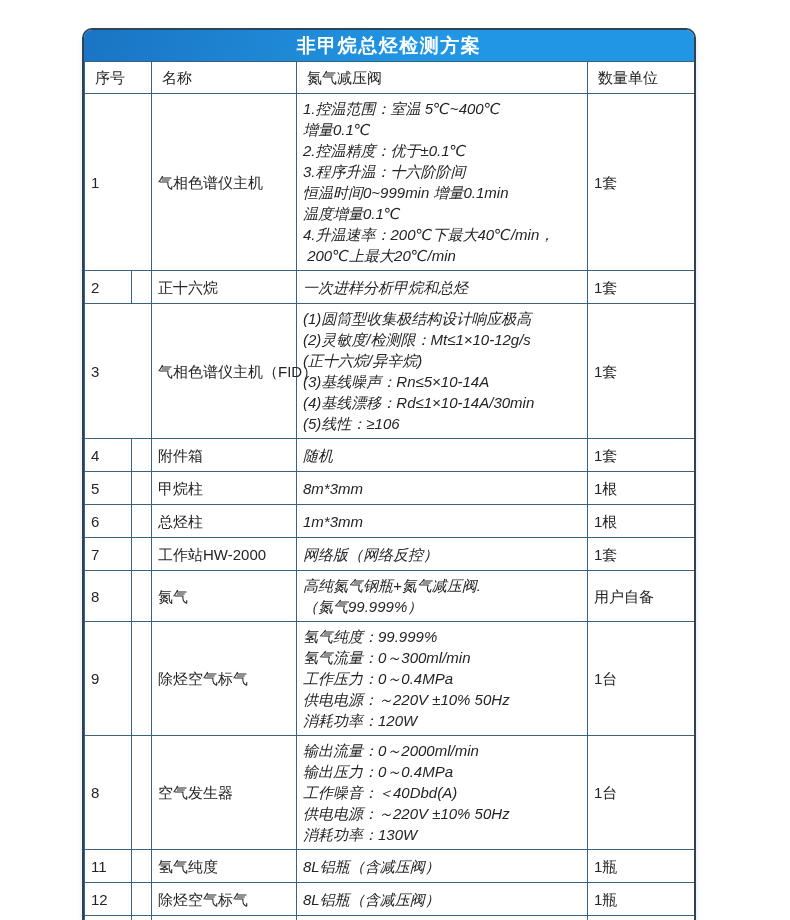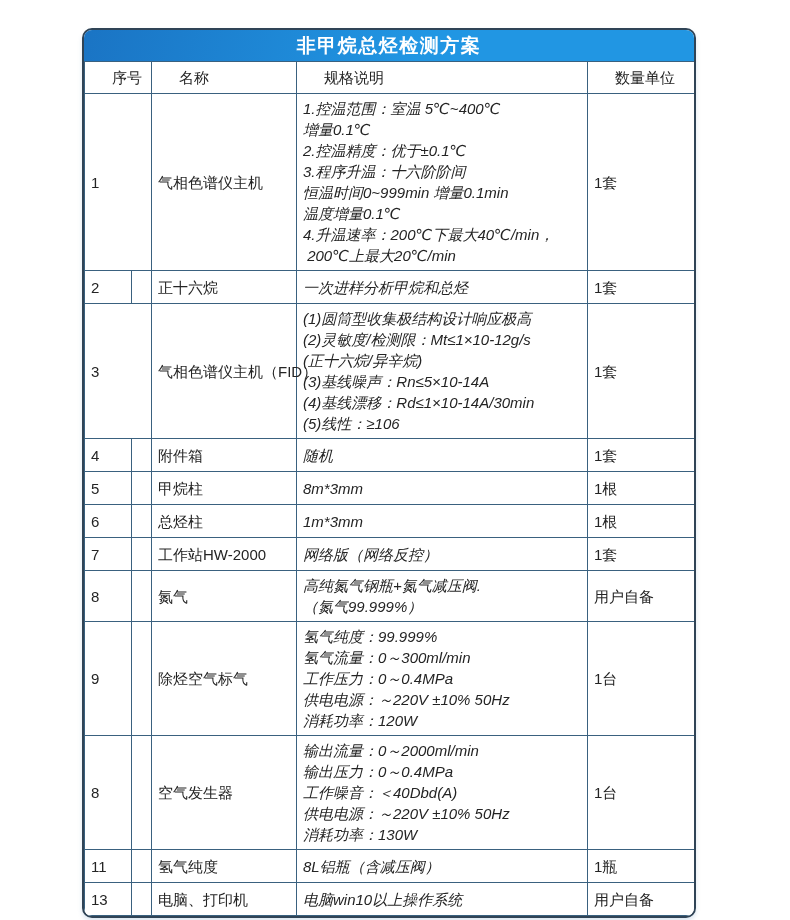--- a/index.html
+++ b/index.html
@@ -50,21 +50,21 @@
   table.spec td {
     border: 1px solid #3a617f;
     vertical-align: middle;
     text-align: left;
     padding: 4px 6px;
     line-height: 21px;
   }
   table.spec th {
     font-weight: normal;
     height: 23px;
-    padding-left: 27px;
+    padding-left: 10px;
   }
   th.h-no { text-align: center; padding-left: 6px; }
   .c-no {
     text-align: center;
     padding: 4px 2px;
   }
   .c-sliver { padding: 0; }
   .c-name {
     padding-left: 8px;
     padding-right: 0;
@@ -95,21 +95,21 @@
         <col style="width:47px">
         <col style="width:20px">
         <col style="width:145px">
         <col style="width:291px">
         <col style="width:107px">
       </colgroup>
       <thead>
         <tr>
           <th class="h-no" colspan="2">序号</th>
           <th>名称</th>
-          <th>规格说明</th>
+          <th>氮气减压阀</th>
           <th>数量单位</th>
         </tr>
       </thead>
       <tbody>
         <tr>
           <td class="c-no" colspan="2">1</td>
           <td class="c-name">气相色谱仪主机</td>
           <td class="c-spec">1.控温范围：室温 5℃~400℃
 增量0.1℃
 2.控温精度：优于±0.1℃
@@ -197,20 +197,27 @@
           <td class="c-qty">1台</td>
         </tr>
         <tr class="simple">
           <td class="c-no">11</td>
           <td class="c-sliver"></td>
           <td class="c-name">氢气纯度</td>
           <td class="c-spec">8L铝瓶（含减压阀）</td>
           <td class="c-qty">1瓶</td>
         </tr>
         <tr class="simple">
+          <td class="c-no">12</td>
+          <td class="c-sliver"></td>
+          <td class="c-name">除烃空气标气</td>
+          <td class="c-spec">8L铝瓶（含减压阀）</td>
+          <td class="c-qty">1瓶</td>
+        </tr>
+        <tr class="simple">
           <td class="c-no">13</td>
           <td class="c-sliver"></td>
           <td class="c-name">电脑、打印机</td>
           <td class="c-spec">电脑win10以上操作系统</td>
           <td class="c-qty">用户自备</td>
         </tr>
       </tbody>
     </table>
 
   </div>

